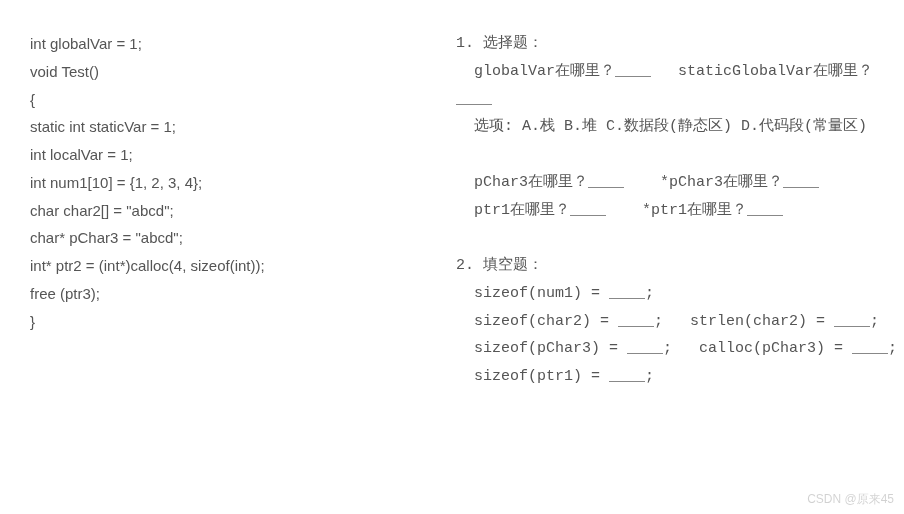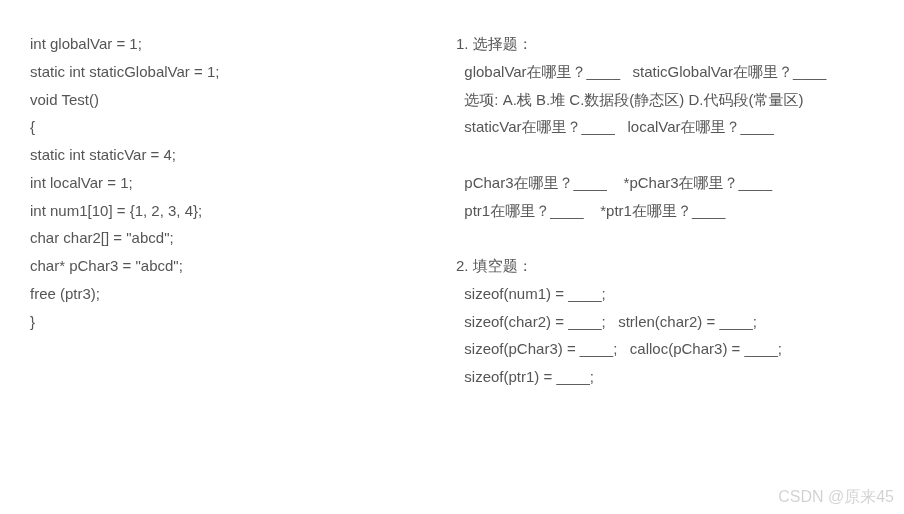--- a/index.html
+++ b/index.html
@@ -26,56 +26,56 @@
   .col-right {
     flex: 1;
     line-height: 1.85;
     padding-left: 6px;
   }
   .code-line {
     white-space: pre;
   }
   .q-line {
     white-space: pre-wrap;
+    font-family: Liberation Mono, monospace;
   }
   .spacer {
     height: 1.85em;
   }
   .watermark {
     position: absolute;
     right: 10px;
     bottom: 6px;
     color: rgba(0,0,0,0.18);
-    font-size: 16px;
+    font-size: 12px;
   }
 </style>
 </head>
 <body>
 
 <div class="container">
 
   <div class="col-left">
     <div class="code-line">int globalVar = 1;</div>
-    <div class="code-line">static int staticGlobalVar = 1;</div>
     <div class="code-line">void Test()</div>
     <div class="code-line">{</div>
-    <div class="code-line">static int staticVar = 4;</div>
+    <div class="code-line">static int staticVar = 1;</div>
     <div class="code-line">int localVar = 1;</div>
     <div class="code-line">int num1[10] = {1, 2, 3, 4};</div>
     <div class="code-line">char char2[] = "abcd";</div>
     <div class="code-line">char* pChar3 = "abcd";</div>
+    <div class="code-line">int* ptr2 = (int*)calloc(4, sizeof(int));</div>
     <div class="code-line">free (ptr3);</div>
     <div class="code-line">}</div>
   </div>
 
   <div class="col-right">
     <div class="q-line">1. 选择题：</div>
     <div class="q-line">  globalVar在哪里？____   staticGlobalVar在哪里？____</div>
     <div class="q-line">  选项: A.栈 B.堆 C.数据段(静态区) D.代码段(常量区)</div>
-    <div class="q-line">  staticVar在哪里？____   localVar在哪里？____</div>
     <div class="spacer"></div>
     <div class="q-line">  pChar3在哪里？____    *pChar3在哪里？____</div>
     <div class="q-line">  ptr1在哪里？____    *ptr1在哪里？____</div>
     <div class="spacer"></div>
     <div class="q-line">2. 填空题：</div>
     <div class="q-line">  sizeof(num1) = ____;</div>
     <div class="q-line">  sizeof(char2) = ____;   strlen(char2) = ____;</div>
     <div class="q-line">  sizeof(pChar3) = ____;   calloc(pChar3) = ____;</div>
     <div class="q-line">  sizeof(ptr1) = ____;</div>
   </div>

